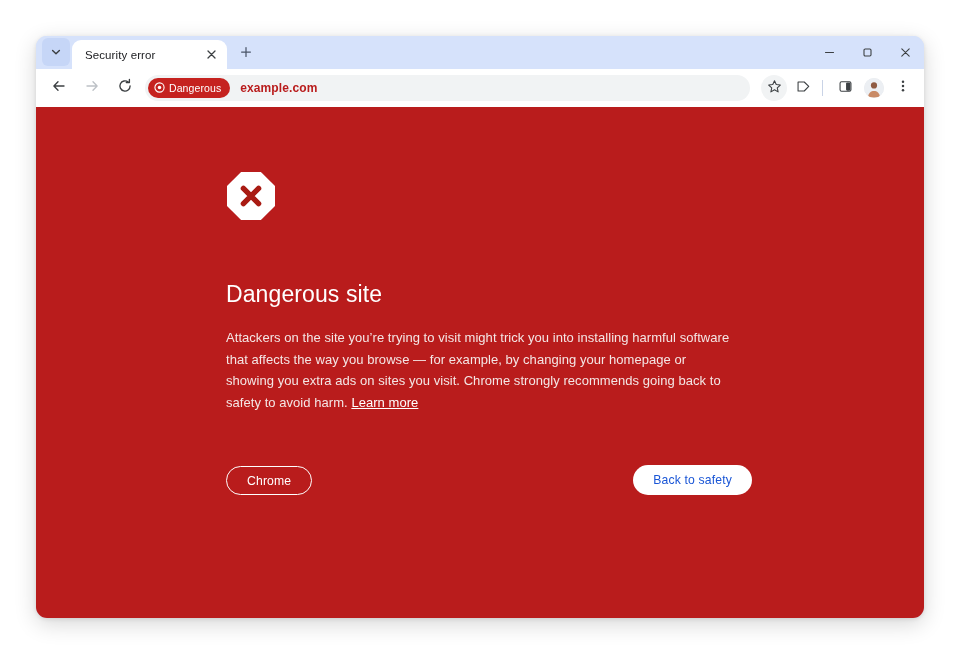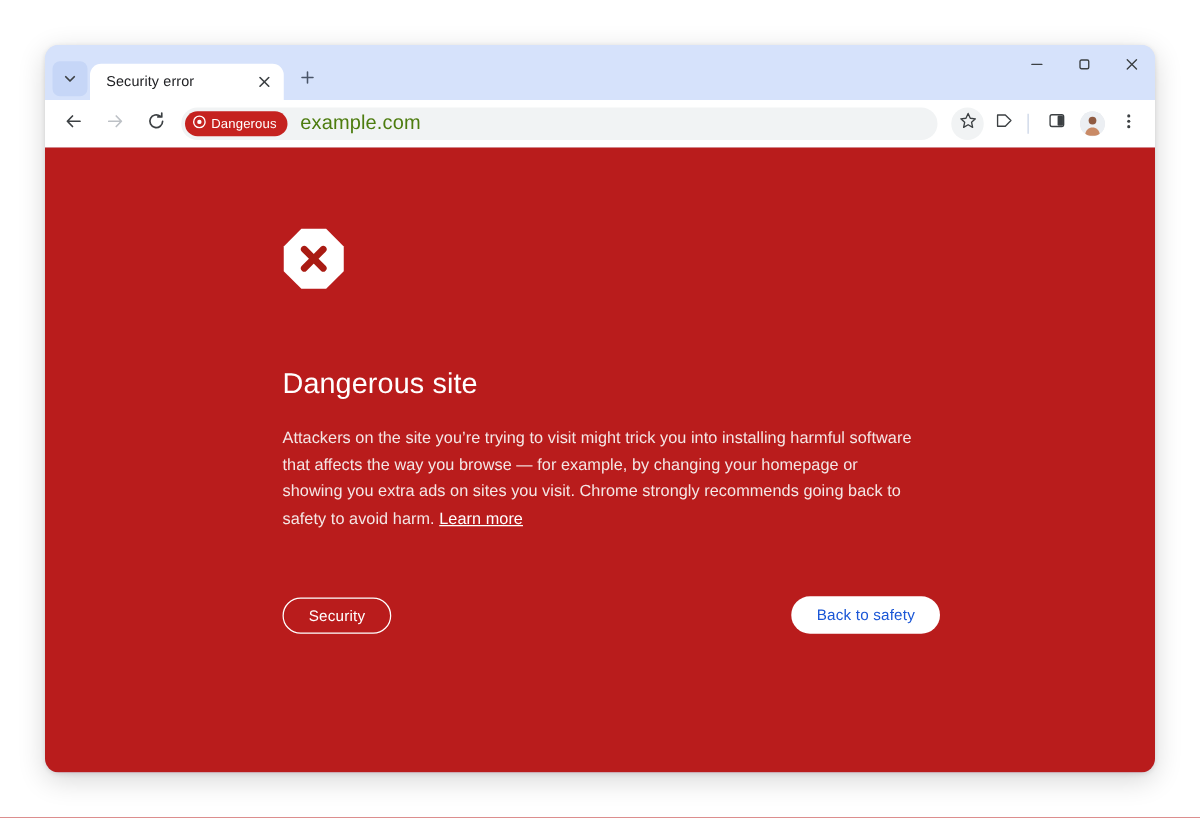--- a/index.html
+++ b/index.html
@@ -25,21 +25,21 @@
     border-radius: 11px;
     background: #d6e2fb;
     box-shadow: 0 6px 22px rgba(0,0,0,0.16), 0 1px 4px rgba(0,0,0,0.10);
     overflow: hidden;
     display: flex;
     flex-direction: column;
   }
 
   
   .tab-strip {
-    height: 44px;
+    height: 33px;
     background: #d6e2fb;
     display: flex;
     align-items: flex-end;
     position: relative;
     flex: 0 0 auto;
     padding-left: 4px;
   }
   .tab-search-btn {
     width: 28px;
     height: 28px;
@@ -153,27 +153,28 @@
     flex: 0 0 auto;
   }
   .danger-chip-label {
     font-size: 10.5px;
     color: #ffffff;
     margin-left: 4px;
     white-space: nowrap;
     letter-spacing: 0.1px;
   }
   .omnibox-url {
-    font-size: 16px;
-    color: #4d7c0f;
+    font-size: 12px;
+    color: #b91c1c;
     margin-left: 10px;
     white-space: nowrap;
     overflow: hidden;
     text-overflow: ellipsis;
     letter-spacing: 0.1px;
+    font-weight: bold;
   }
   .tb-icon {
     width: 26px;
     height: 26px;
     display: flex;
     align-items: center;
     justify-content: center;
     border-radius: 50%;
     flex: 0 0 auto;
     margin-left: 3px;
@@ -423,20 +424,20 @@
           <path d="M15.1 1 H34.9 L49 15.1 V34.9 L34.9 49 H15.1 L1 34.9 V15.1 Z" fill="#ffffff"></path>
           <path d="M17.4 17.4 L32.6 32.6 M32.6 17.4 L17.4 32.6" stroke="#a91b13" stroke-width="5.4" stroke-linecap="round"></path>
         </svg>
       </span>
 
       <h1 class="page-title">Dangerous site</h1>
 
       <p class="page-body"><span>Attackers on the site you’re trying to visit might trick you into installing harmful software that affects the way you browse — for example, by changing your homepage or showing you extra ads on sites you visit. Chrome strongly recommends going back to safety to avoid harm. </span><a class="learn-more">Learn more</a></p>
 
       <div class="button-row">
-        <button class="btn-details">Security</button>
+        <button class="btn-details">Chrome</button>
         <button class="btn-safety">Back to safety</button>
       </div>
 
     </div>
   </div>
 
 </div>
 
 </body></html>

